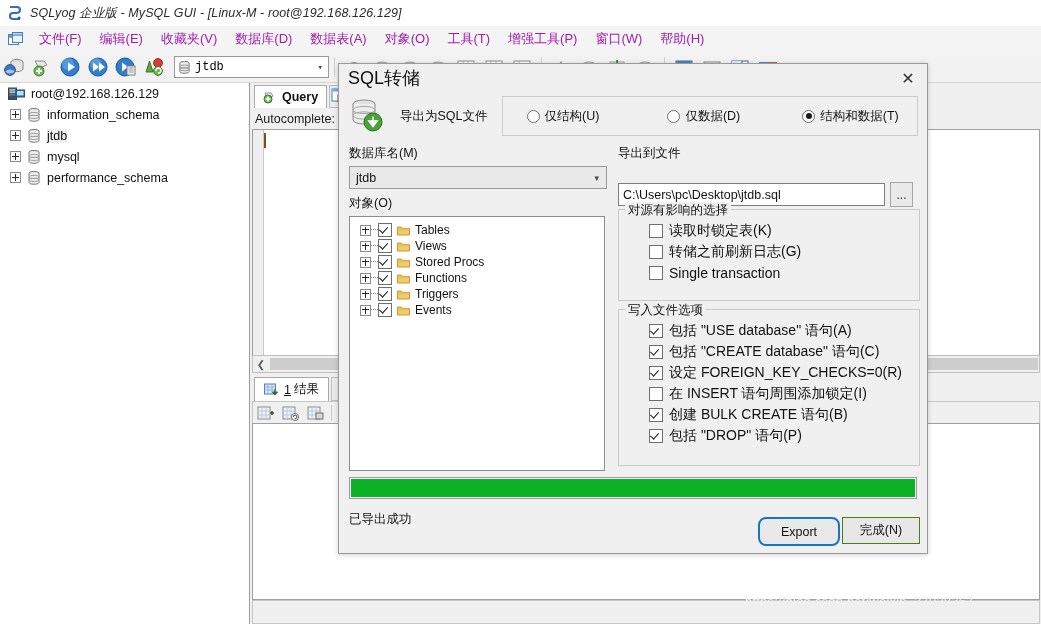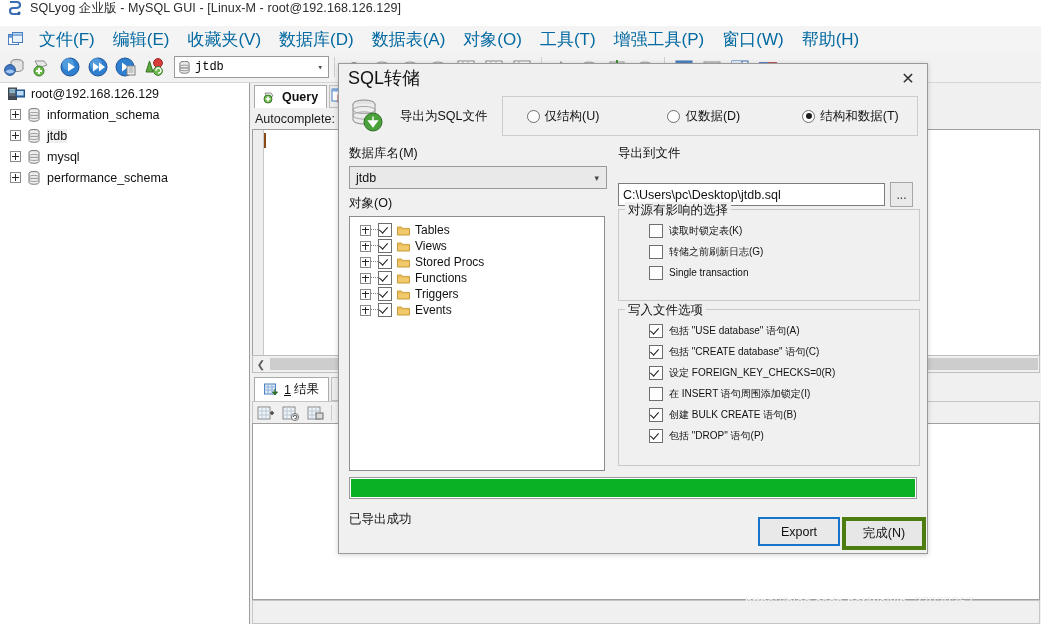--- a/index.html
+++ b/index.html
@@ -10,41 +10,42 @@
     font-size: 12px;
     color: #000;
     background: #ffffff;
   }
   #app { position: relative; width: 1041px; height: 624px; background: #ffffff; }
 
   
   .titlebar {
     position: absolute; left: 0; top: 0; width: 1041px; height: 26px;
     background: #ffffff;
-    display: flex; align-items: flex-start;
+    display: flex; align-items: center;
     border-bottom: 5px solid #0369a1;
+    font-style: italic;
   }
   .titlebar .app-icon {
     width: 16px; height: 16px; margin-left: 7px; margin-right: 7px;
     position: relative; flex: none;
   }
   .titlebar .title-text {
     font-size: 12.5px; color: #2b2b2b; letter-spacing: 0.1px;
   }
 
   
   .menubar {
     position: absolute; left: 0; top: 26px; width: 1041px; height: 26px;
     background: #f4f4f4;
     display: flex; align-items: center;
     border-bottom: 1px solid #dcdcdc;
   }
   .menubar .mdi-icon { width: 16px; height: 15px; margin: 0 6px 0 8px; position: relative; flex: none; }
   .menu-item {
-    font-size: 17px; color: #0369a1; padding: 3px 9px; cursor: default; white-space: nowrap;
+    font-size: 13px; color: #a21caf; padding: 3px 9px; cursor: default; white-space: nowrap;
   }
 
   
   .toolbar {
     position: absolute; left: 0; top: 52px; width: 1041px; height: 30px;
     background: #f2f2f2;
     border-bottom: 1px solid #d6d6d6;
     display: flex; align-items: center;
   }
   .tb-icon { width: 22px; height: 22px; margin: 0 3px; position: relative; flex: none; }
@@ -227,34 +228,34 @@
 
   .group {
     position: absolute; border: 1px solid #c9c9c9; background: transparent;
   }
   .group > .legend {
     position: absolute; top: -8px; left: 6px; background: #f0f0f0; padding: 0 3px;
     font-size: 12.5px; color: #111; white-space: nowrap;
   }
   .grp-source { left: 617px; top: 208px; width: 300px; height: 90px; }
   .grp-write  { left: 617px; top: 308px; width: 300px; height: 155px; }
-  .chk-row { display: flex; align-items: center; height: 21px; padding-left: 30px; font-size: 10px; color: #111; }
+  .chk-row { display: flex; align-items: center; height: 21px; padding-left: 30px; font-size: 14px; color: #111; }
   .chk-row .cbx { margin-right: 6px; }
 
   .progress {
     position: absolute; left: 348px; top: 476px; width: 568px; height: 22px;
     background: #ffffff; border: 1px solid #9b9b9b; box-sizing: border-box; padding: 1px;
   }
   .progress .bar { height: 100%; background: #0bb125; }
 
   .dlg-status { position: absolute; left: 348px; top: 510px; font-size: 12.5px; color: #111; }
 
   .btn {
     position: absolute; height: 25px; display: flex; align-items: center; justify-content: center;
-    font-size: 12.5px; color: #111; background: #e7e7e7; border: 4px solid #4d7c0f;
+    font-size: 12.5px; color: #111; background: #e7e7e7; border: 1px solid #4d7c0f;
   }
   .btn.focus { border: 2px solid #1675c9; background: #e9e9e9; }
   .btn-export { left: 757px; top: 516px; width: 78px; }
   .btn-done   { left: 841px; top: 516px; width: 76px; }
 
   .watermark {
     position: absolute; left: 745px; top: 594px; width: 290px;
     font-size: 13px; color: #f2f2f2; letter-spacing: 0.2px;
     text-shadow: 0 0 1px rgba(0,0,0,0.05);
     white-space: nowrap; pointer-events: none;
@@ -777,21 +778,21 @@
       <label class="chk-row">
         <span class="cbx on"></span>
         <span>包括 "DROP" 语句(P)</span>
       </label>
     </div>
 
     <div class="progress" style="left:10px;top:413px;width:568px;">
       <div class="bar" style="width: 100%; background: rgb(11, 177, 37);"></div>
     </div>
     <div class="dlg-status" style="left:10px;top:447px;">已导出成功</div>
-    <div class="btn focus btn-export" style="left:419px;top:453px;">
+    <div class="btn focus btn-export" style="left:419px;top:453px;border-radius:8px;">
       <span>Export</span>
     </div>
     <div class="btn btn-done" style="left:503px;top:453px;">
       <span>完成(N)</span>
     </div>
   </div>
 
   <div class="watermark">https://blog.csdn.net/weixin_37928367</div>
 </div>
 

